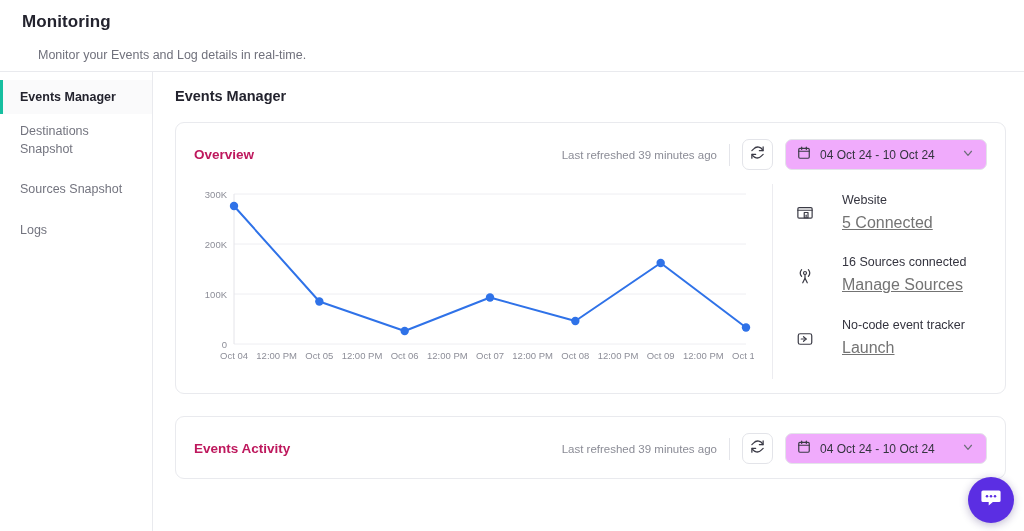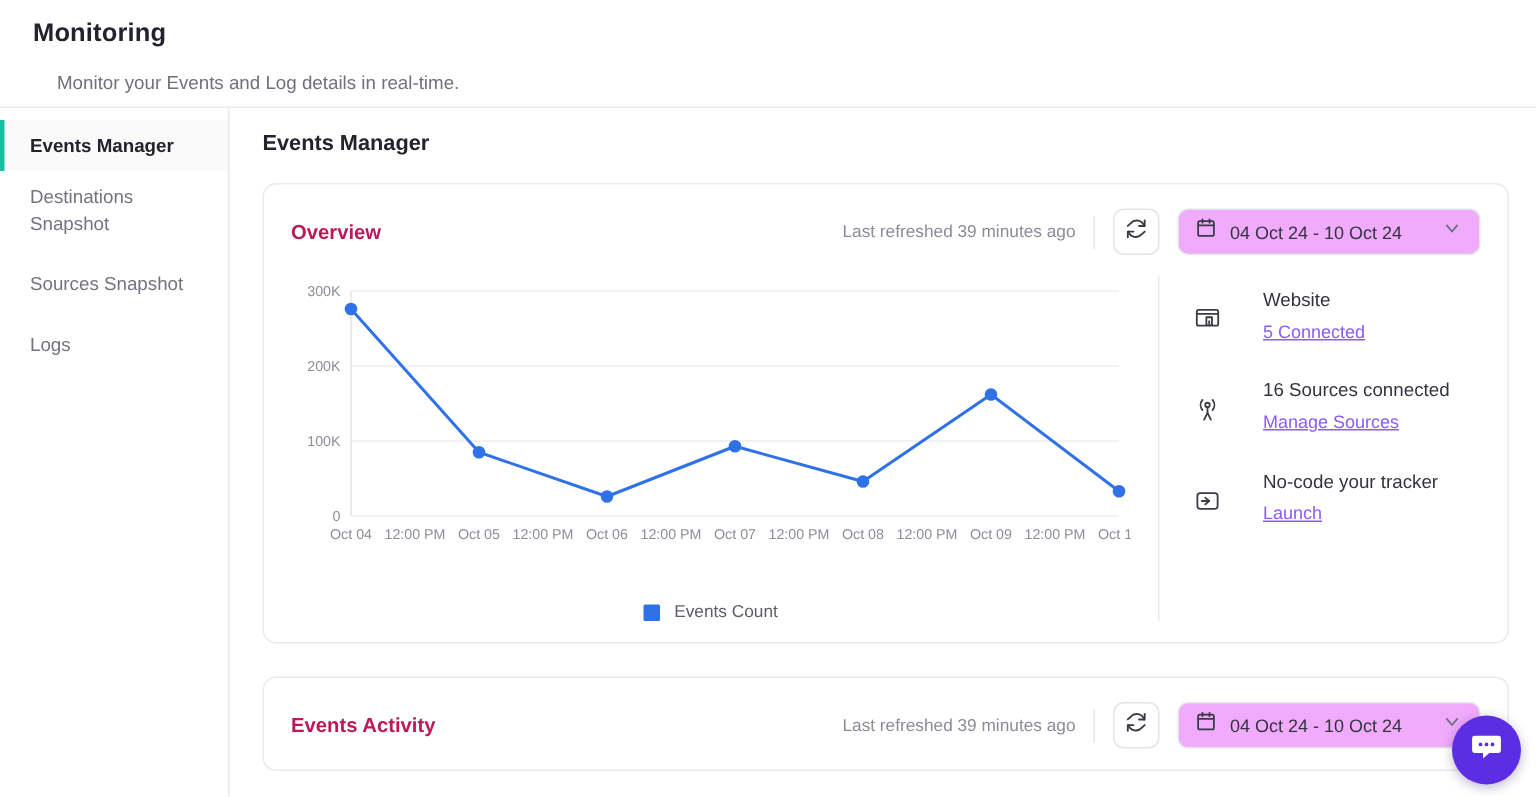--- a/index.html
+++ b/index.html
@@ -191,22 +191,22 @@
     margin-top: 1px;
     display: flex; align-items: center; justify-content: center;
   }
   .info-text { line-height: 1.42; }
   .info-primary {
     font-size: 12.5px;
     color: #34343f;
     display: block;
   }
   .info-link {
-    font-size: 12px;
-    color: #8b5cf6;
+    font-size: 16px;
+    color: #737373;
     text-decoration: underline;
     display: inline-block;
     margin-top: 2px;
     cursor: pointer;
   }
 
   
   .chat-widget {
     position: absolute;
     right: 10px;
@@ -316,24 +316,20 @@
               <polyline points="40.00,22.00 125.33,117.50 210.67,147.00 296.00,113.50 381.33,137.00 466.67,79.00 552.00,143.50" fill="none" stroke="#2f72e8" stroke-width="2" stroke-linejoin="round" stroke-linecap="round"></polyline>
               <circle cx="40.00" cy="22.00" r="4.2" fill="#2f72e8"></circle>
               <circle cx="125.33" cy="117.50" r="4.2" fill="#2f72e8"></circle>
               <circle cx="210.67" cy="147.00" r="4.2" fill="#2f72e8"></circle>
               <circle cx="296.00" cy="113.50" r="4.2" fill="#2f72e8"></circle>
               <circle cx="381.33" cy="137.00" r="4.2" fill="#2f72e8"></circle>
               <circle cx="466.67" cy="79.00" r="4.2" fill="#2f72e8"></circle>
               <circle cx="552.00" cy="143.50" r="4.2" fill="#2f72e8"></circle>
             </svg>
 
-          <div class="legend">
-            <span class="legend-swatch"></span>
-            <span class="legend-label">Events Count</span>
-          </div>
         </div>
 
         <div class="info-col">
 
           <div class="info-item">
             <span class="info-icon">
               <svg width="18" height="18" viewBox="0 0 24 24" fill="none" stroke="#3b3b46" stroke-width="1.6" stroke-linecap="round" stroke-linejoin="round">
                 <rect x="2.5" y="3.5" width="19" height="14" rx="1.6"></rect>
                 <line x1="2.5" y1="7" x2="21.5" y2="7"></line>
                 <path d="M11 10h5v7h-5z"></path>
@@ -364,21 +360,21 @@
 
           <div class="info-item">
             <span class="info-icon">
               <svg width="18" height="18" viewBox="0 0 24 24" fill="none" stroke="#3b3b46" stroke-width="1.6" stroke-linecap="round" stroke-linejoin="round">
                 <rect x="3" y="5" width="18" height="14" rx="2.5"></rect>
                 <polyline points="10 9 13.5 12 10 15"></polyline>
                 <line x1="7" y1="12" x2="13.5" y2="12"></line>
               </svg>
             </span>
             <span class="info-text">
-              <span class="info-primary">No-code your tracker</span>
+              <span class="info-primary">No-code event tracker</span>
               <a class="info-link">Launch</a>
             </span>
           </div>
 
         </div>
       </div>
     </section>
 
     <section class="card">
       <div class="card-head">

